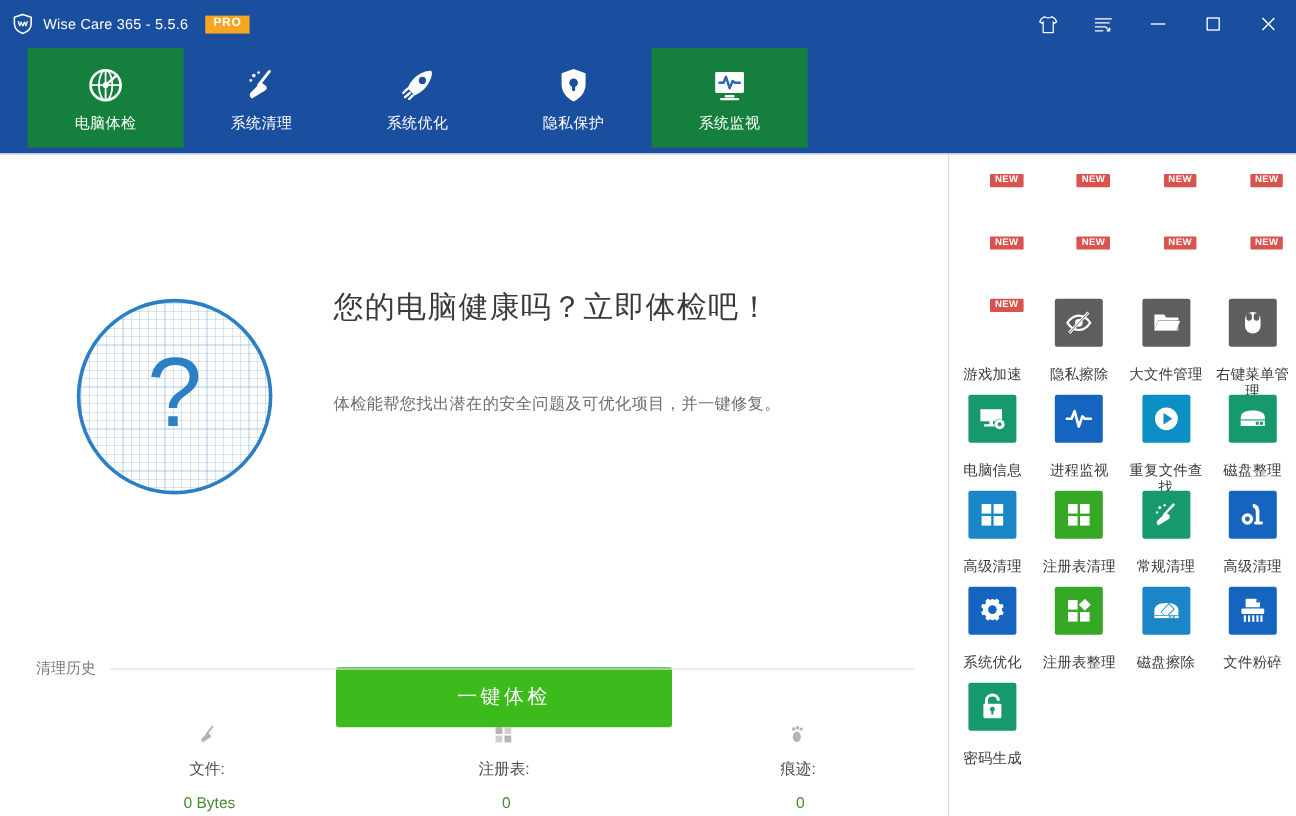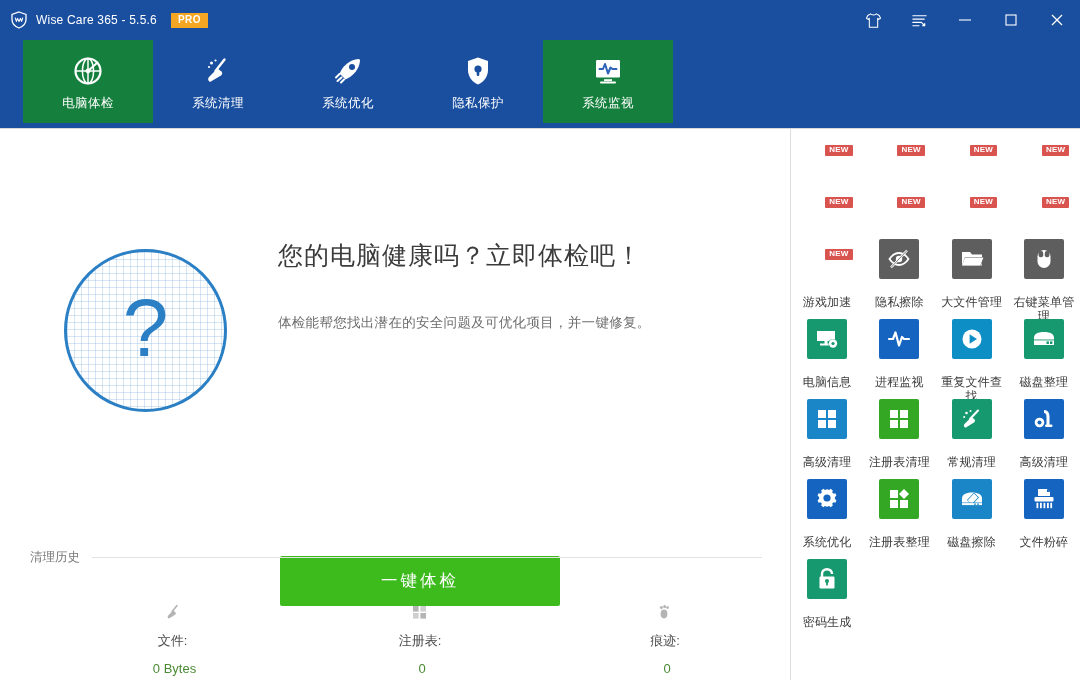--- a/index.html
+++ b/index.html
@@ -62,21 +62,21 @@
       #ffffff;
     display: flex; align-items: center; justify-content: center;
   }
   .qmark {
     font-size: 82px; color: #2b7fc4; font-family: "Liberation Sans", sans-serif;
     line-height: 1; font-weight: 400; margin-top: -6px;
   }
 
   .hero-text { position: absolute; left: 278px; top: 110px; width: 470px; }
   .headline { font-size: 25px; color: #3b3b3b; letter-spacing: 1px; font-weight: 400; }
-  .subline { margin-top: 42px; font-size: 13.5px; color: #6d6d6d; letter-spacing: .3px; }
+  .subline { margin-top: 56px; font-size: 13.5px; color: #6d6d6d; letter-spacing: .3px; }
 
   .scan-btn {
     position: absolute; left: 280px; top: 402px; width: 280px; height: 50px;
     background: #3dbb1d; border: none; color: #ffffff; font-size: 16.5px;
     letter-spacing: 3px; border-radius: 2px; cursor: default;
     font-family: "Liberation Sans", sans-serif;
     margin-top: 25px;
   }
 
   
@@ -96,21 +96,21 @@
 
   
   .sidebar {
     position: absolute; top: 128px; left: 790px; width: 290px; height: 552px;
     background: #ffffff; border-left: 1px solid #dcdcdc; border-top: 1px solid #d8d8d8;
     overflow: hidden;
   }
   .tools { display: grid; grid-template-columns: repeat(4, 1fr); }
   .tool {
     position: relative; height: 80px; display: flex; flex-direction: column;
-    align-items: center; justify-content: flex-start; padding-top: 6px; cursor: default;
+    align-items: center; justify-content: flex-start; padding-top: 16px; cursor: default;
   }
   .tool-ico {
     width: 40px; height: 40px; border-radius: 2px;
     display: flex; align-items: center; justify-content: center; flex: none;
   }
   .tool-ico.blank { background: transparent; }
   .tool-ico svg { display: block; }
   .tool-label {
     margin-top: 16px; font-size: 12px; color: #3b3b3b; text-align: center;
     line-height: 1.18; width: 68px; letter-spacing: .2px;

